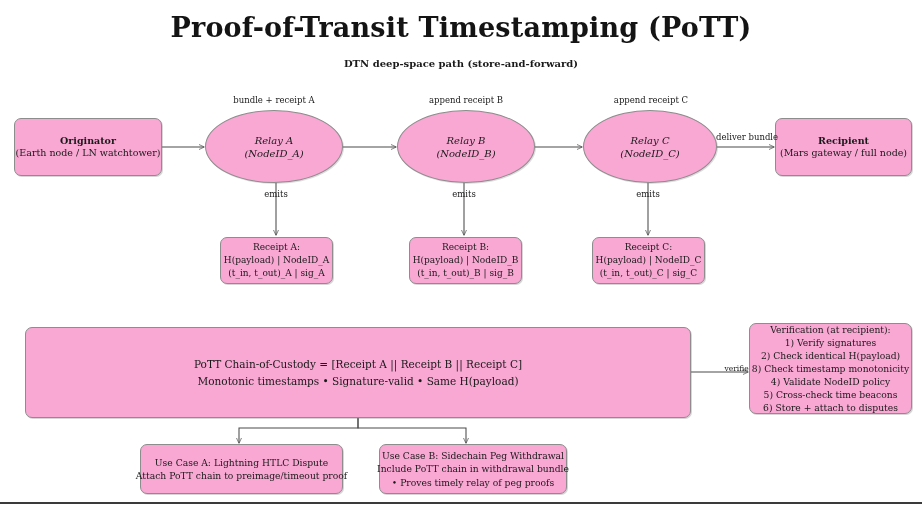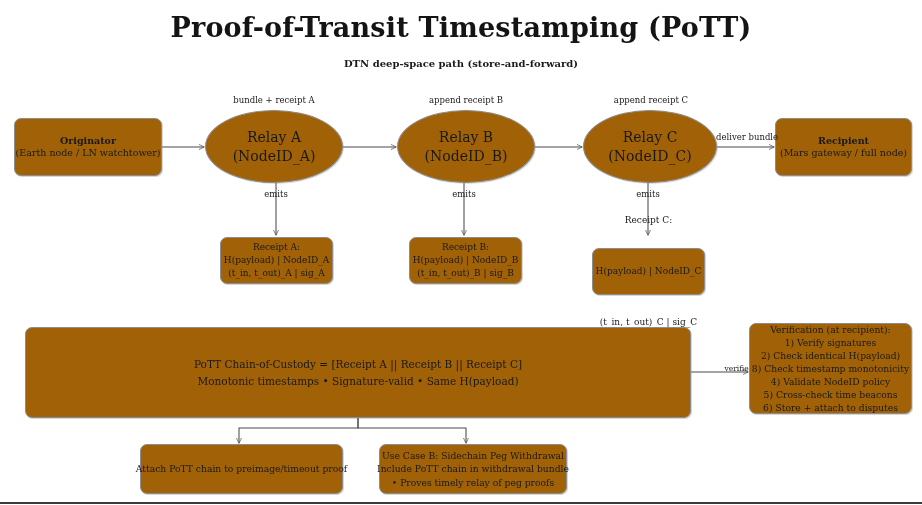--- a/index.html
+++ b/index.html
@@ -44,21 +44,21 @@
     font-family: "DejaVu Serif", "Liberation Serif", serif;
     font-weight: bold;
     font-size: 10px;
     color: #1a1a1a;
     white-space: nowrap;
   }
   
   .node {
     position: absolute;
     box-sizing: border-box;
-    background: #a16207;
+    background: #f9a8d4;
     border: 1px solid #8d8d8d;
     display: flex;
     flex-direction: column;
     align-items: center;
     justify-content: center;
     text-align: center;
     line-height: 1.30;
     color: #191919;
   }
   .node.rect {
@@ -67,21 +67,21 @@
   }
   .node.ellipse {
     border-radius: 50%;
     box-shadow: 1px 1px 0 rgba(120,120,120,0.25);
   }
   .node .ln { display: block; white-space: nowrap; }
   .node .ln.b { font-weight: bold; }
 
   
   .endpoint { font-size: 9.5px; }
-  .relay    { font-size: 14px; }
+  .relay    { font-size: 10px; font-style: italic; }
   .receipt  { font-size: 9px; line-height: 1.45; }
   .chain    { font-size: 10.5px; line-height: 1.55; }
   .verify   { font-size: 9.2px; line-height: 1.42; }
   .usecase  { font-size: 9.2px; line-height: 1.45; }
 
   
   .edge-label {
     position: absolute;
     font-family: "DejaVu Serif", "Liberation Serif", serif;
     font-size: 8.5px;
@@ -188,21 +188,21 @@
     <span class="ln">H(payload) | NodeID_A</span>
     <span class="ln">(t_in, t_out)_A | sig_A</span>
   </div>
 
   <div class="node rect receipt" style="left:409px; top:237px; width:113px; height:47px;">
     <span class="ln">Receipt B:</span>
     <span class="ln">H(payload) | NodeID_B</span>
     <span class="ln">(t_in, t_out)_B | sig_B</span>
   </div>
 
-  <div class="node rect receipt" style="left:592px; top:248px; width:113px; height:47px;gap:38px;">
+  <div class="node rect receipt" style="left:592px; top:237px; width:113px; height:47px;">
     <span class="ln">Receipt C:</span>
     <span class="ln">H(payload) | NodeID_C</span>
     <span class="ln">(t_in, t_out)_C | sig_C</span>
   </div>
 
   <div class="node rect chain" style="left:25px; top:327px; width:666px; height:91px;">
     <span class="ln">PoTT Chain-of-Custody = [Receipt A || Receipt B || Receipt C]</span>
     <span class="ln">Monotonic timestamps • Signature-valid • Same H(payload)</span>
   </div>
 
@@ -212,20 +212,21 @@
     <span class="ln">Verification (at recipient):</span>
     <span class="ln">1) Verify signatures</span>
     <span class="ln">2) Check identical H(payload)</span>
     <span class="ln">8) Check timestamp monotonicity</span>
     <span class="ln">4) Validate NodeID policy</span>
     <span class="ln">5) Cross-check time beacons</span>
     <span class="ln">6) Store + attach to disputes</span>
   </div>
 
   <div class="node rect usecase" style="left:140px; top:444px; width:203px; height:50px;">
+    <span class="ln">Use Case A: Lightning HTLC Dispute</span>
     <span class="ln">Attach PoTT chain to preimage/timeout proof</span>
   </div>
 
   <div class="node rect usecase" style="left:379px; top:444px; width:188px; height:50px;">
     <span class="ln">Use Case B: Sidechain Peg Withdrawal</span>
     <span class="ln">Include PoTT chain in withdrawal bundle</span>
     <span class="ln">• Proves timely relay of peg proofs</span>
   </div>
 
   <div class="bottom-rule"></div>

